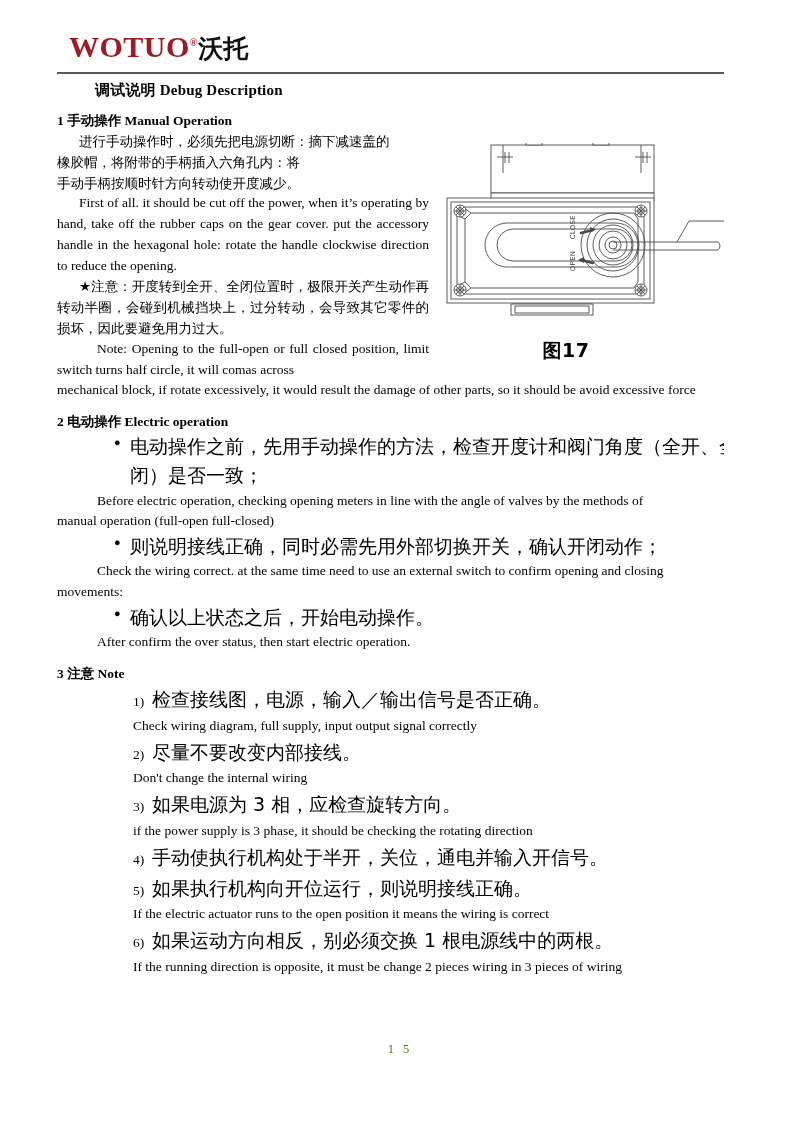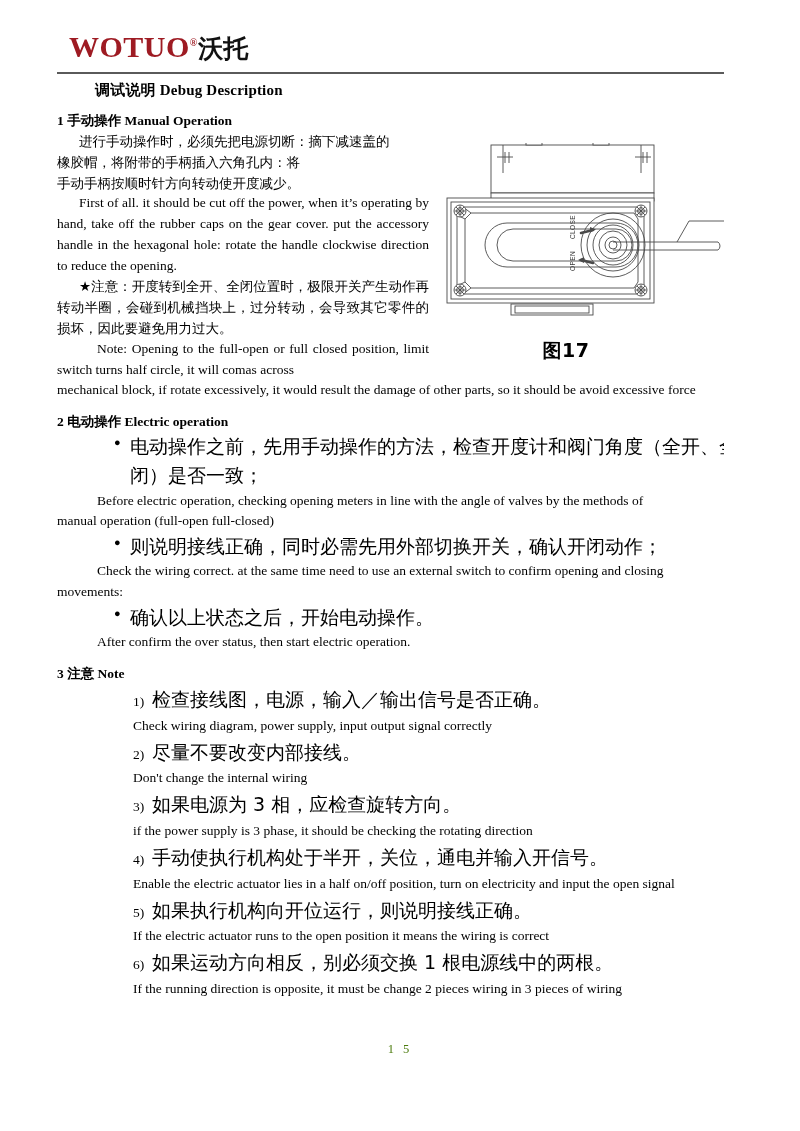--- a/index.html
+++ b/index.html
@@ -231,36 +231,35 @@
       </div>
     </div>
 
     <div>
       <div class="section-head">3 注意 Note</div>
 
       <div>
         <div class="note-item">
           <span class="num en">1)</span><span class="cn">检查接线图，电源，输入／输出信号是否正确。</span>
         </div>
-        <div class="note-en en">Check wiring diagram, power supply, input output signal correctly</div>
+        <div class="note-en en">Check wiring diagram, full supply, input output signal correctly</div>
 
         <div class="note-item">
           <span class="num en">2)</span><span class="cn">尽量不要改变内部接线。</span>
         </div>
         <div class="note-en en">Don't change the internal wiring</div>
 
         <div class="note-item">
           <span class="num en">3)</span><span class="cn">如果电源为 3 相，应检查旋转方向。</span>
         </div>
         <div class="note-en en">if the power supply is 3 phase, it should be checking the rotating direction</div>
 
         <div class="note-item">
           <span class="num en">4)</span><span class="cn">手动使执行机构处于半开，关位，通电并输入开信号。</span>
         </div>
-        <div class="note-en en">Enable the electric actuator lies in a half on/off position, turn on electricity and input the open signal</div>
 
         <div class="note-item">
           <span class="num en">5)</span><span class="cn">如果执行机构向开位运行，则说明接线正确。</span>
         </div>
         <div class="note-en en">If the electric actuator runs to the open position it means the wiring is correct</div>
 
         <div class="note-item">
           <span class="num en">6)</span><span class="cn">如果运动方向相反，别必须交换 1 根电源线中的两根。</span>
         </div>
         <div class="note-en en">If the running direction is opposite, it must be change 2 pieces wiring in 3 pieces of wiring</div>

